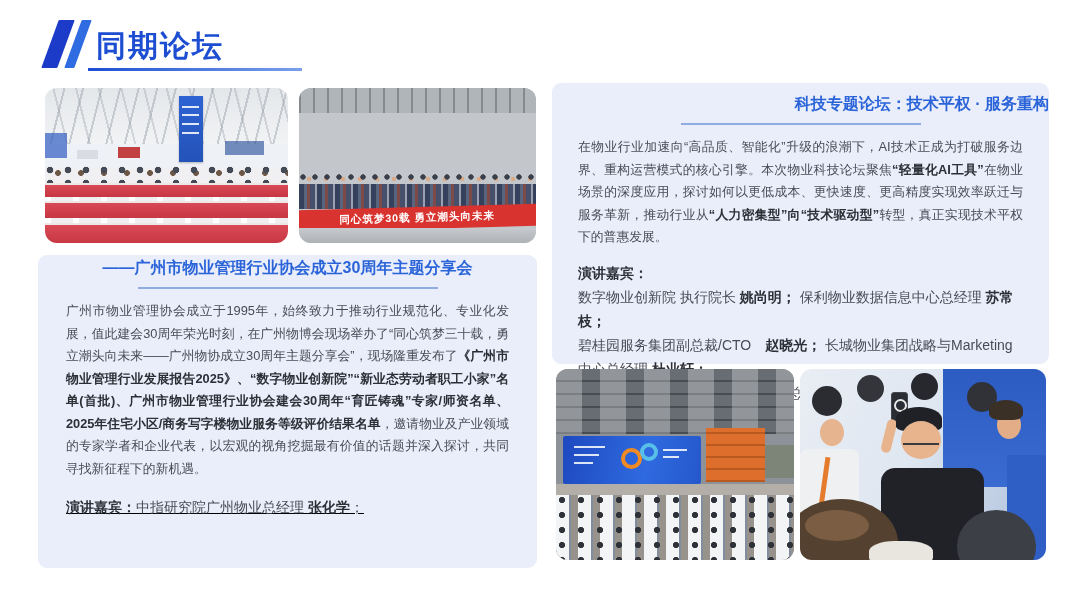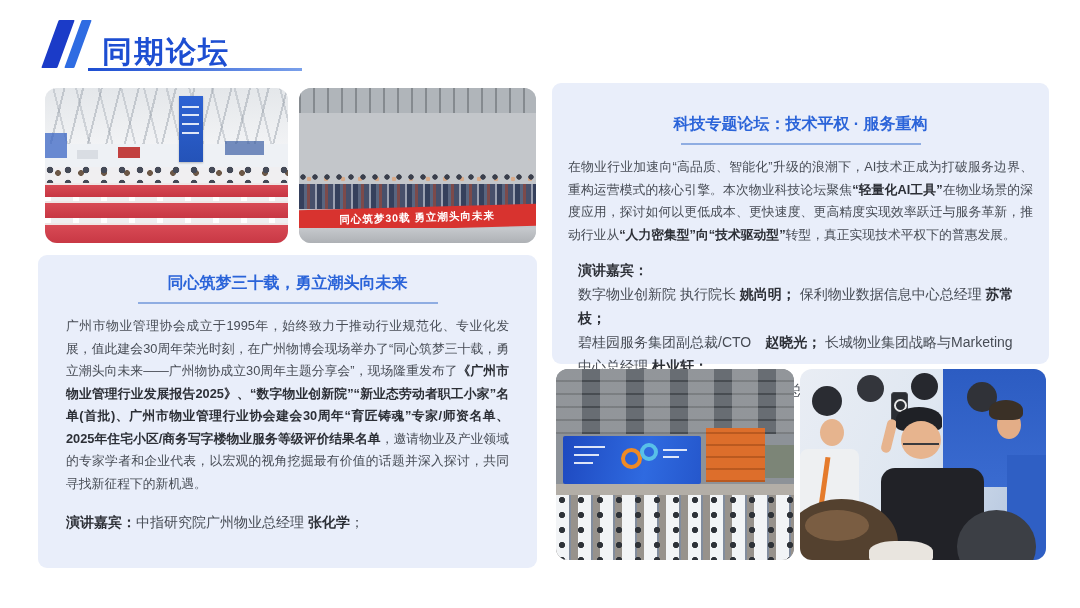--- a/index.html
+++ b/index.html
@@ -2,21 +2,21 @@
 <html><head>
 <meta charset="utf-8">
 <style>
   html,body{margin:0;padding:0;background:#ffffff;}
   .slide{
     position:relative;width:1080px;height:608px;background:#ffffff;overflow:hidden;
     font-family:"Liberation Sans","DejaVu Sans",sans-serif;
   }
   
   .hdr-slash{position:absolute;transform:skewX(-20deg);border-radius:1px;}
-  .hdr-title{position:absolute;left:92px;top:22px;font-size:30px;font-weight:800;color:#1d4ed2;letter-spacing:2px;margin:10px;}
+  .hdr-title{position:absolute;left:92px;top:22px;font-size:30px;font-weight:800;color:#1d4ed2;letter-spacing:2px;margin:4px;}
   .hdr-underline{position:absolute;left:88px;top:68px;width:214px;height:3px;background:linear-gradient(90deg,#1d4ed2,#7aa0ea);}
   
   .panel{position:absolute;background:#e9eefa;border-radius:9px;}
   .panel-title{margin:0;text-align:center;font-size:16px;font-weight:bold;color:#2b64d9;line-height:26px;}
   .panel-underline{height:2px;background:#8fadе2;background:#8fade2;margin:6px auto 0;}
   .panel-para{font-size:12.8px;line-height:22.5px;color:#474c55;text-align:justify;margin:0;}
   .panel-para .b,.guest-line .b{font-weight:bold;color:#2c2f36;}
   .guest-line{font-size:14px;line-height:24px;color:#474c55;}
   
   .photo{position:absolute;border-radius:12px;overflow:hidden;}
@@ -120,33 +120,33 @@
     <div class="p2-ceiling"></div>
     <div class="p2-heads"></div>
     <div class="p2-bodies"></div>
     <div class="p2-banner">
       <span>同心筑梦30载 勇立潮头向未来</span>
     </div>
     <div class="p2-floor"></div>
   </div>
 
   <section class="panel" style="left:38px;top:255px;width:499px;height:313px;">
-    <h2 class="panel-title" style="margin-top:15px;">同心筑梦三十载，勇立潮头向未来</h2>
+    <h2 class="panel-title">——广州市物业管理行业协会成立30周年主题分享会</h2>
     <div class="panel-underline" style="width:300px;"></div>
     <p class="panel-para" style="margin:11px 28px 0;"><span>广州市物业管理协会成立于1995年，始终致力于推动行业规范化、专业化发展，值此建会30周年荣光时刻，在广州物博会现场举办了“同心筑梦三十载，勇立潮头向未来——广州物协成立30周年主题分享会”，现场隆重发布了</span><span class="b">《广州市物业管理行业发展报告2025》、“数字物业创新院”“新业态劳动者职工小家”名单(首批)、广州市物业管理行业协会建会30周年“育匠铸魂”专家/师资名单、2025年住宅小区/商务写字楼物业服务等级评价结果名单</span><span>，邀请物业及产业领域的专家学者和企业代表，以宏观的视角挖掘最有价值的话题并深入探讨，共同寻找新征程下的新机遇。</span></p>
-    <div style="margin:15px 28px 0;">
+    <div style="margin:15px 28px 0;text-decoration:underline;">
       <div class="guest-line"><span class="b">演讲嘉宾：</span><span>中指研究院广州物业总经理 </span><span class="b">张化学</span><span>；</span></div>
 
     </div>
   </section>
 
   <section class="panel" style="left:552px;top:83px;width:497px;height:281px;">
-    <h2 class="panel-title" style="margin-top:28px;">科技专题论坛：技术平权 ·  服务重构</h2>
+    <h2 class="panel-title" style="margin-top:8px;text-align:right;">科技专题论坛：技术平权 ·  服务重构</h2>
     <div class="panel-underline" style="width:240px;"></div>
-    <p class="panel-para" style="margin:11px 16px 0;"><span>在物业行业加速向“高品质、智能化”升级的浪潮下，AI技术正成为打破服务边界、重构运营模式的核心引擎。本次物业科技论坛聚焦</span><span class="b">“轻量化AI工具”</span><span>在物业场景的深度应用，探讨如何以更低成本、更快速度、更高精度实现效率跃迁与服务革新，推动行业从</span><span class="b">“人力密集型”向“技术驱动型”</span><span>转型，真正实现技术平权下的普惠发展。</span></p>
+    <p class="panel-para" style="margin:11px 26px 0;"><span>在物业行业加速向“高品质、智能化”升级的浪潮下，AI技术正成为打破服务边界、重构运营模式的核心引擎。本次物业科技论坛聚焦</span><span class="b">“轻量化AI工具”</span><span>在物业场景的深度应用，探讨如何以更低成本、更快速度、更高精度实现效率跃迁与服务革新，推动行业从</span><span class="b">“人力密集型”向“技术驱动型”</span><span>转型，真正实现技术平权下的普惠发展。</span></p>
     <div style="margin:12px 26px 0;">
       <div class="guest-line b" style="font-weight:bold;color:#2c2f36;">演讲嘉宾：</div>
       <div class="guest-line"><span>数字物业创新院 执行院长 </span><span class="b">姚尚明；</span><span> 保利物业数据信息中心总经理 </span><span class="b">苏常枝；</span></div>
       <div class="guest-line"><span>碧桂园服务集团副总裁/CTO　</span><span class="b">赵晓光；</span><span> 长城物业集团战略与Marketing中心总经理 </span><span class="b">杜业轩；</span></div>
       <div class="guest-line"><span>深圳市极致科技股份有限公司市场总监 </span><span class="b">潘颢；</span><span> 中海物业兴海物联科技总经理 </span><span class="b">沈雷。</span></div>
     </div>
   </section>
 
   <div class="photo" style="left:556px;top:369px;width:238px;height:191px;background:#8d9298;">
     <div class="p3-ceiling"></div>

